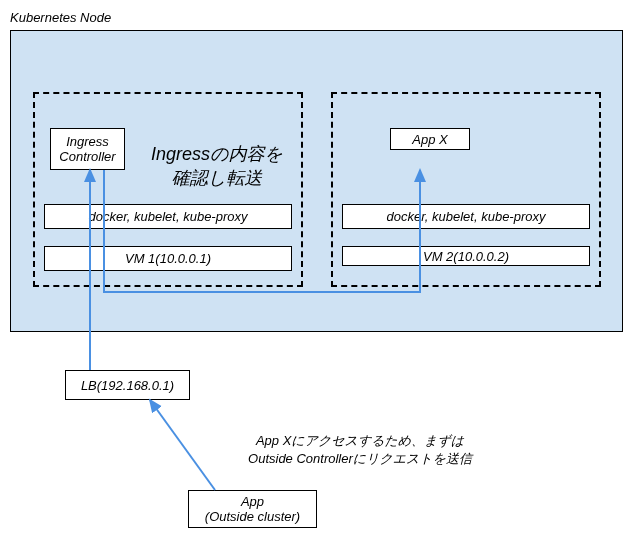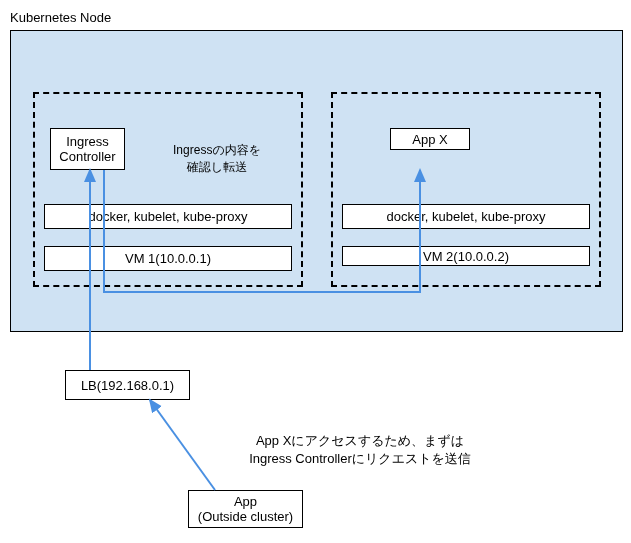--- a/index.html
+++ b/index.html
@@ -7,21 +7,21 @@
     padding: 0;
     width: 631px;
     height: 543px;
     font-family: Arial, "Helvetica Neue", sans-serif;
     background: #fff;
     position: relative;
     overflow: hidden;
     font-size: 13px;
     color: #000;
   }
-  .abs { position: absolute; box-sizing: border-box; }
+  .abs { position: absolute; box-sizing: border-box; font-style: italic; }
   .outer {
     border: 1px solid #000;
     background: #cfe2f3;
   }
   .dashed {
     border: 2px dashed #000;
     background: transparent;
   }
   .box {
     border: 1px solid #000;
@@ -54,21 +54,21 @@
 
 <div class="abs" style="left:10px; top:10px;">Kubernetes Node</div>
 <div class="abs outer" style="left:10px; top:30px; width:613px; height:302px;"></div>
 
 <div class="abs dashed" style="left:33px; top:92px; width:270px; height:195px;"></div>
 
 <div class="abs box" style="left:50px; top:128px; width:75px; height:42px;">
   <span style="white-space:pre;">Ingress
 Controller</span>
 </div>
-<div class="abs label" style="left:137px; top:142px; width:160px; text-align:center; font-size:12px;">Ingressの内容を
+<div class="abs label" style="left:137px; top:142px; width:160px; text-align:center; font-size:18px;">Ingressの内容を
 確認し転送</div>
 
 <div class="abs box" style="left:44px; top:204px; width:248px; height:25px;">
   <span>docker, kubelet, kube-proxy</span>
 </div>
 
 <div class="abs box" style="left:44px; top:246px; width:248px; height:25px;text-align:right;">
   <span>VM 1(10.0.0.1)</span>
 </div>
 
@@ -83,27 +83,27 @@
 </div>
 
 <div class="abs box" style="left:342px; top:246px; width:248px; height:20px;">
   <span>VM 2(10.0.0.2)</span>
 </div>
 
 <div class="abs box" style="left:65px; top:370px; width:125px; height:30px;align-items:center;">
   <span>LB(192.168.0.1)</span>
 </div>
 
-<div class="abs box" style="left:188px; top:490px; width:115px; height:38px;">
+<div class="abs box" style="left:188px; top:490px; width:129px; height:38px;">
   <span style="white-space:pre;">App
 (Outside cluster)</span>
 </div>
 
 <div class="abs label" style="left:200px; top:432px; width:320px; text-align:center;">App Xにアクセスするため、まずは
-Ingress Controllerにリクエストを送信</div>
+Outside Controllerにリクエストを送信</div>
 
 <svg class="overlay">
   <defs>
     <marker id="ahead" markerWidth="8" markerHeight="8" refX="6" refY="3" orient="auto">
       <path d="M0,0 L7,3 L0,6 Z" class="arrowhead"></path>
     </marker>
   </defs>
 
   <path class="arrow" d="M 215 490 L 150 400" marker-end="url(#ahead)"></path>
 

